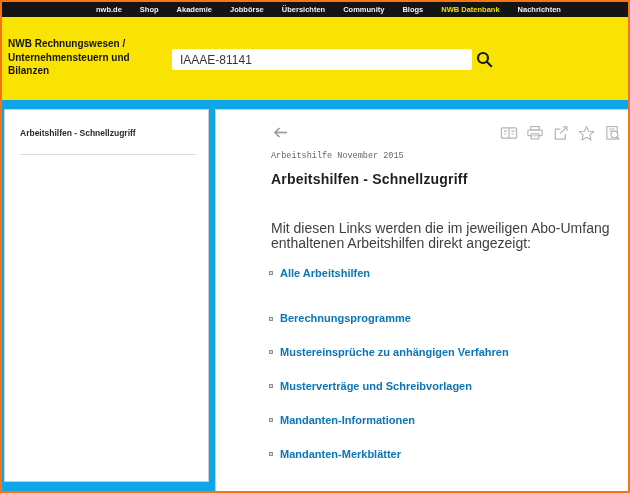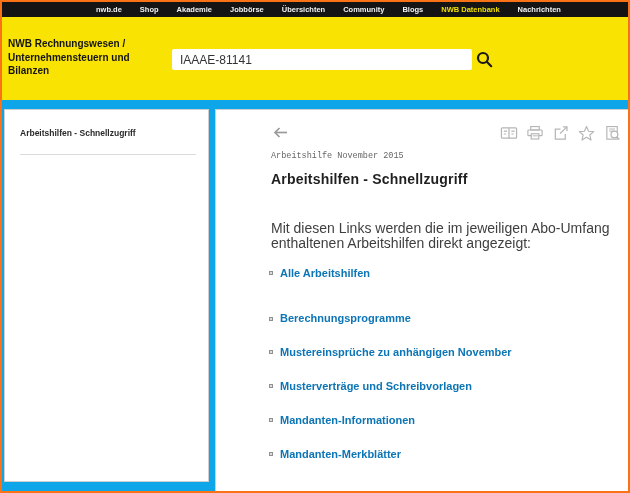--- a/index.html
+++ b/index.html
@@ -191,21 +191,21 @@
       <li>
         <span class="bullet"></span>
         <a>Alle Arbeitshilfen</a>
       </li>
       <li class="first-gap">
         <span class="bullet"></span>
         <a>Berechnungsprogramme</a>
       </li>
       <li>
         <span class="bullet"></span>
-        <a>Mustereinsprüche zu anhängigen November</a>
+        <a>Mustereinsprüche zu anhängigen Verfahren</a>
       </li>
       <li>
         <span class="bullet"></span>
         <a>Musterverträge und Schreibvorlagen</a>
       </li>
       <li>
         <span class="bullet"></span>
         <a>Mandanten-Informationen</a>
       </li>
       <li>

